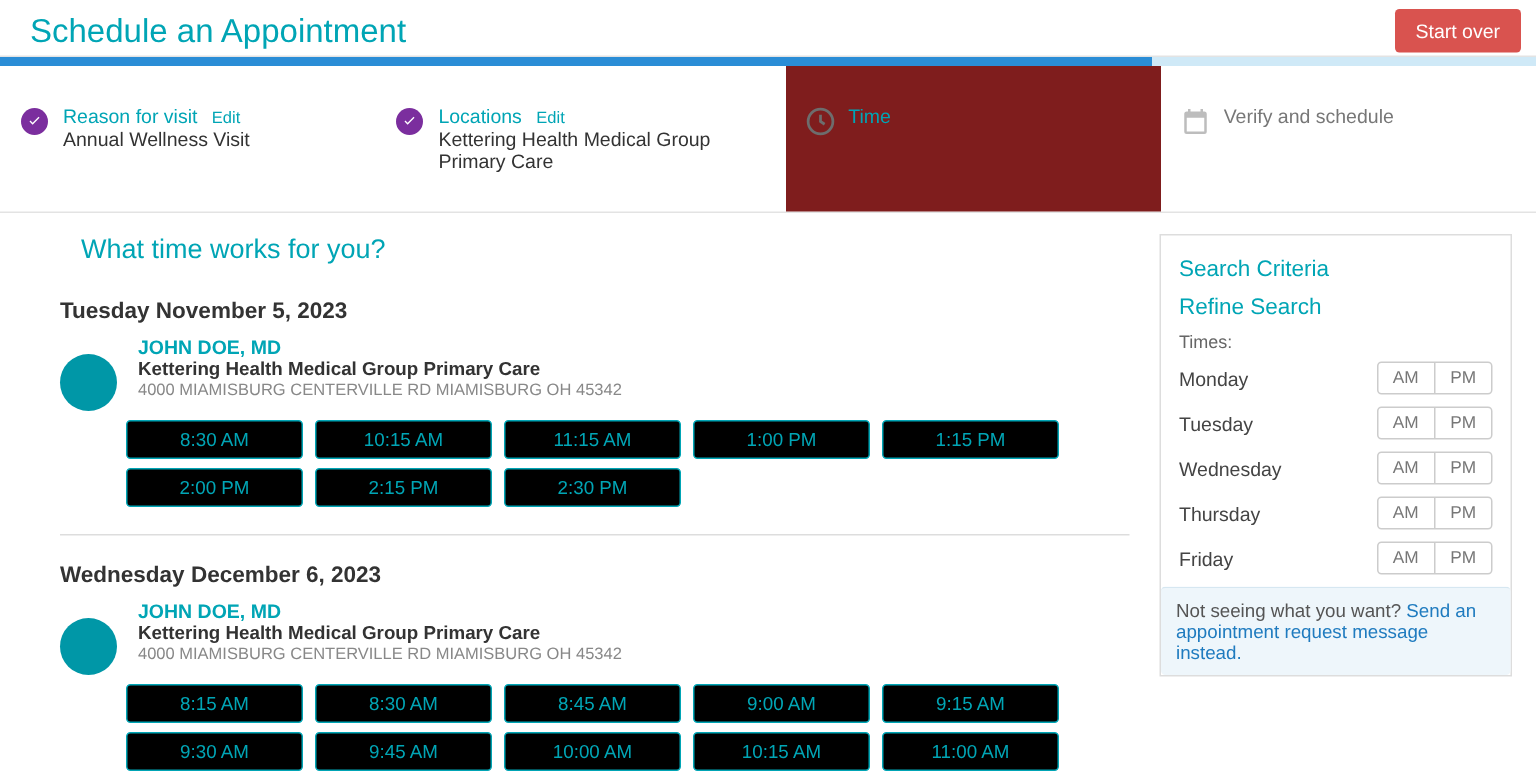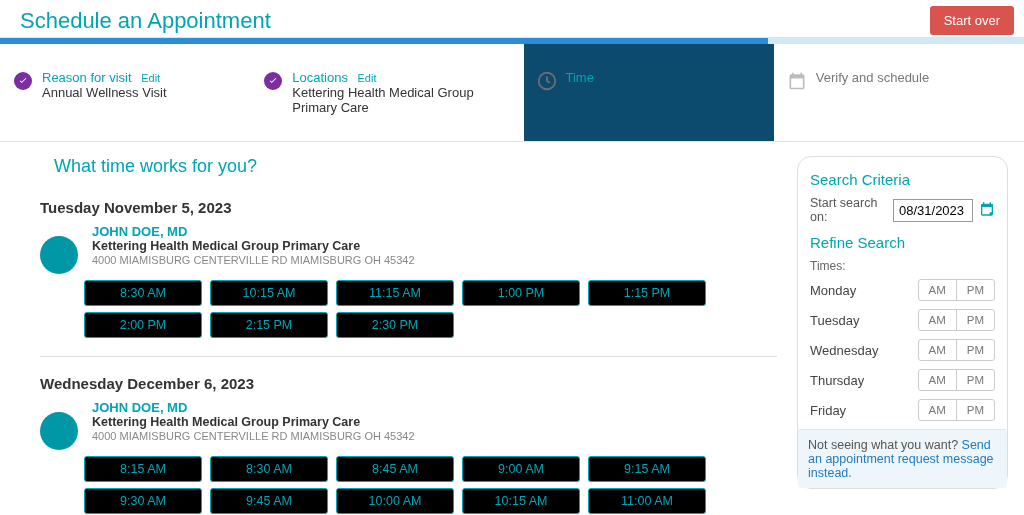--- a/index.html
+++ b/index.html
@@ -49,21 +49,21 @@
     border-bottom: 1px solid #e3e3e3;
   }
   .step {
     flex: 1;
     padding: 26px 12px;
     display: flex;
     align-items: flex-start;
     gap: 8px;
   }
   .step.current {
-    background: #0c4a6e;
+    background: #7f1d1d;
     margin-left: 23px;
   }
   .step .icon-wrap {
     width: 22px; height: 22px;
     display: flex; align-items: center; justify-content: center;
     flex-shrink: 0;
   }
   .check-circle {
     width: 18px; height: 18px; border-radius: 50%;
     background: #7b2e9e;
@@ -123,23 +123,23 @@
     border: 1px solid #00a5b5;
     color: #00a5b5;
     background: #000000;
     border-radius: 3px;
     text-align: center;
     padding: 5px 0;
     font-size: 12.5px;
     cursor: pointer;
   }
   .right {
-    width: 211px;
+    width: 235px;
     border: 1px solid #ddd;
-    border-radius: 14px;
+    border-radius: 0;
     padding: 10px 12px 0 12px;
     align-self: flex-start;
   }
   .right h3 {
     margin: 4px 0 8px 0;
     color: #00a5b5;
     font-size: 15px;
     font-weight: 500;
   }
   .start-row { display: flex; align-items: center; gap: 6px; margin-bottom: 10px; font-size: 12.5px; color: #555;}
@@ -291,29 +291,20 @@
             <div class="time-btn">10:15 AM</div>
             <div class="time-btn">11:00 AM</div>
             <div class="time-btn">11:15 AM</div>
           </div>
         </div>
       </div>
   </div>
 
   <div class="right">
     <h3>Search Criteria</h3>
-    <div class="start-row">
-      <span>Start search on:</span>
-      <input type="text" value="08/31/2023" style="">
-      <span class="cal-picker">
-        <svg viewBox="0 0 24 24">
-            <path d="M19 4h-1V2h-2v2H8V2H6v2H5a2 2 0 00-2 2v14a2 2 0 002 2h14a2 2 0 002-2V6a2 2 0 00-2-2zm0 16H5V9h14v11zM16 17h3v3h-3z"></path>
-          </svg>
-      </span>
-    </div>
     <h3>Refine Search</h3>
     <div class="sub-label">Times:</div>
     <div id="weekday-container">
         <div class="day-row">
           <span class="dname">Monday</span>
           <span class="ampm">
             <span>AM</span>
             <span>PM</span>
           </span>
         </div>

